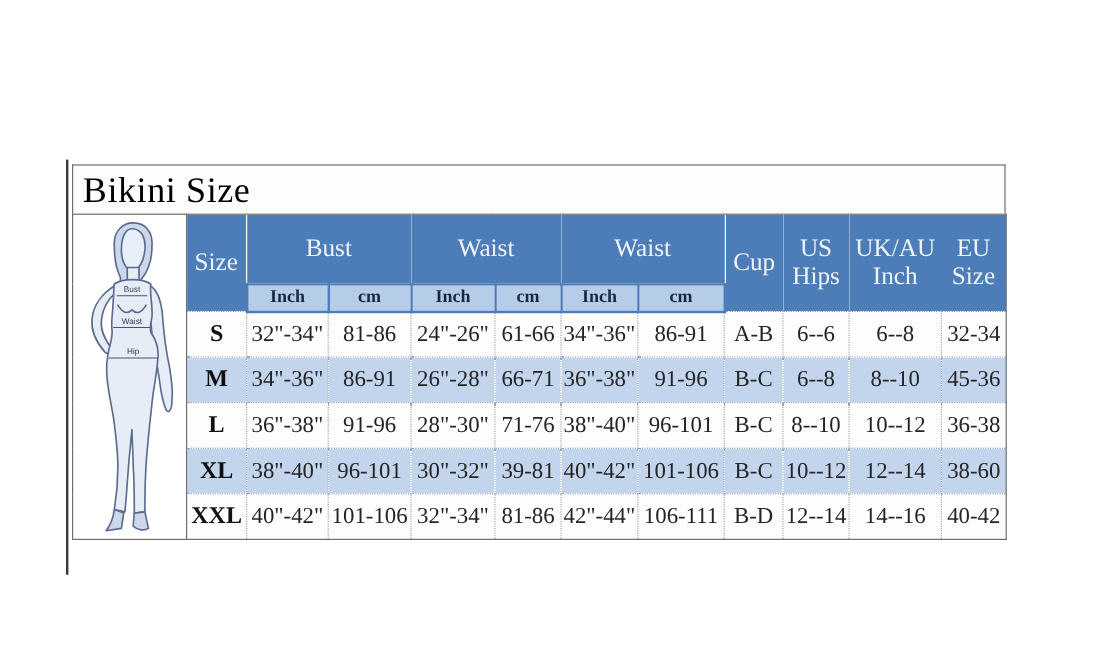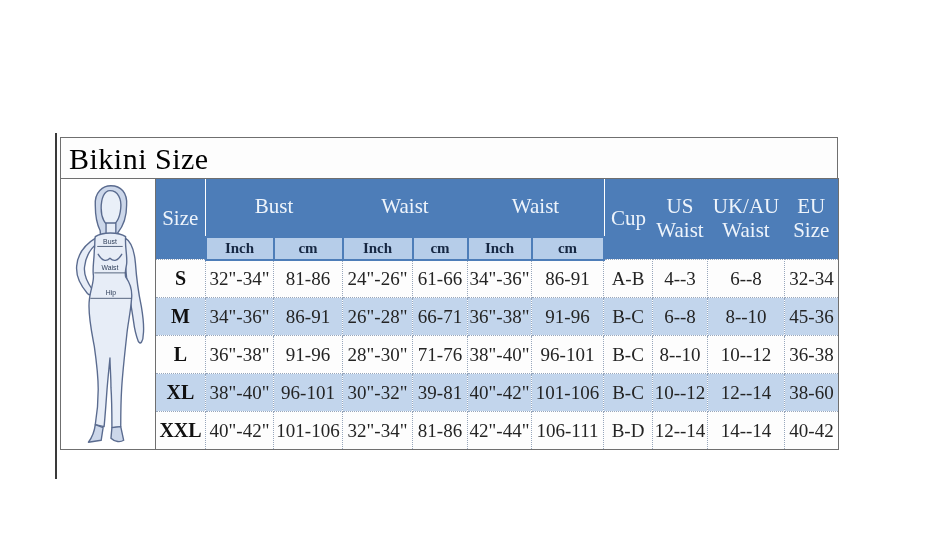--- a/index.html
+++ b/index.html
@@ -93,43 +93,43 @@
               <text x="49" y="90">Waist</text>
               <text x="50" y="116">Hip</text>
             </g>
           </svg>
         </td>
         <th rowspan="2">Size</th>
         <th colspan="2">Bust</th>
         <th colspan="2">Waist</th>
         <th colspan="2">Waist</th>
         <th rowspan="2">Cup</th>
-        <th rowspan="2">US Waist</th>
-        <th rowspan="2">UK/AU Waist</th>
+        <th rowspan="2">US Hips</th>
+        <th rowspan="2">UK/AU Inch</th>
         <th rowspan="2">EU Size</th>
       </tr>
       <tr class="sub">
         <th>Inch</th>
         <th>cm</th>
         <th>Inch</th>
         <th>cm</th>
         <th>Inch</th>
         <th>cm</th>
       </tr>
 
       <tr class="row">
         <td class="size-cell">S</td>
         <td>32"-34"</td>
         <td>81-86</td>
         <td>24"-26"</td>
         <td>61-66</td>
         <td>34"-36"</td>
         <td>86-91</td>
         <td>A-B</td>
-        <td>4--3</td>
+        <td>6--6</td>
         <td>6--8</td>
         <td>32-34</td>
       </tr>
       <tr class="row alt">
         <td class="size-cell">M</td>
         <td>34"-36"</td>
         <td>86-91</td>
         <td>26"-28"</td>
         <td>66-71</td>
         <td>36"-38"</td>
@@ -168,18 +168,18 @@
       <tr class="row">
         <td class="size-cell">XXL</td>
         <td>40"-42"</td>
         <td>101-106</td>
         <td>32"-34"</td>
         <td>81-86</td>
         <td>42"-44"</td>
         <td>106-111</td>
         <td>B-D</td>
         <td>12--14</td>
-        <td>14--14</td>
+        <td>14--16</td>
         <td>40-42</td>
       </tr>
     </tbody>
   </table>
 </div>
 
 </body></html>

